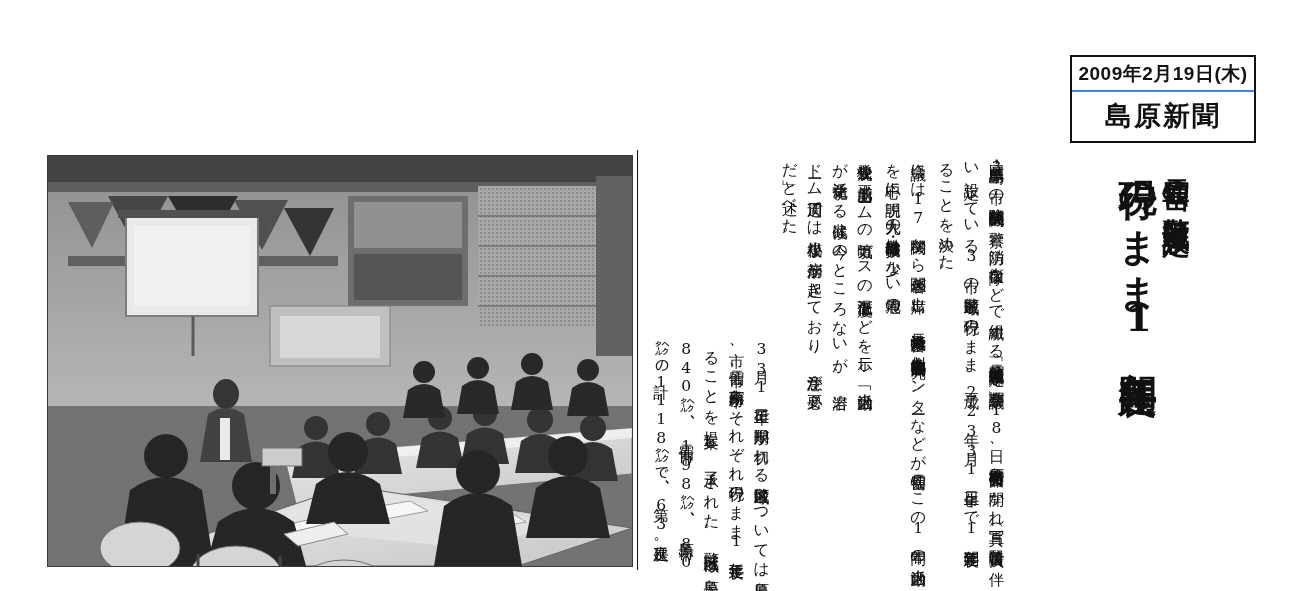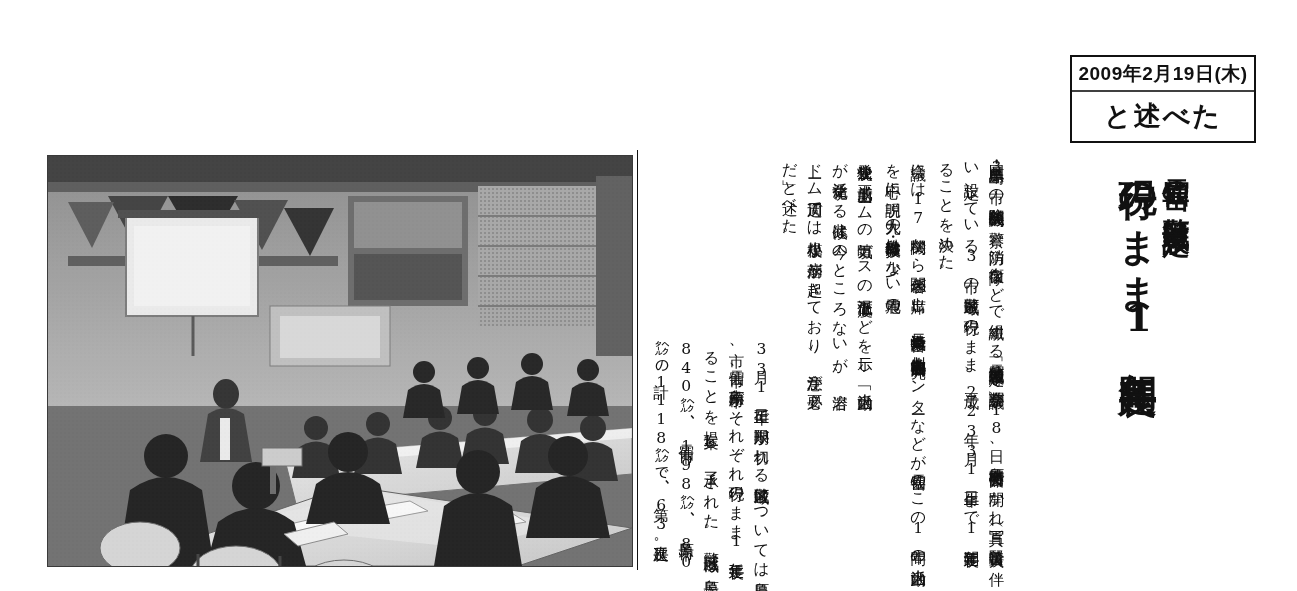--- a/index.html
+++ b/index.html
@@ -22,21 +22,21 @@
     left: 1070px;
     width: 182px;
     border: 2px solid #111;
     background: #fff;
   }
   .masthead-date {
     text-align: center;
     font-size: 19px;
     letter-spacing: 0.5px;
     padding: 4px 2px 3px 2px;
-    border-bottom: 2px solid #404040;
+    border-bottom: 2px solid #3b82f6;
     font-family: "Liberation Sans", "DejaVu Sans", sans-serif;
     font-weight: 600;
     white-space: nowrap;
   }
   .masthead-title {
     text-align: center;
     font-size: 27px;
     font-weight: 700;
     letter-spacing: 2px;
     padding: 6px 2px 7px 2px;
@@ -115,21 +115,21 @@
     overflow: hidden;
     background: #9a9a9a;
   }
   .photo svg { display: block; }
 </style>
 </head>
 <body>
 
 <div class="masthead">
   <div class="masthead-date">2009年2月19日(木)</div>
-  <div class="masthead-title">と述べた</div>
+  <div class="masthead-title">島原新聞</div>
 </div>
 
 <div class="headline-wrap">
   <div class="vtext headline-main">現行のまま1年間延長</div>
   <div class="vtext headline-sub">雲仙岳の警戒区域設定</div>
 </div>
 
 <div class="body-cols">
   <div class="bcol">国・県・島原半島3市の防災関係機関や警察、消防、自衛隊などで組織する「雲仙岳警戒区域設定等の調整会議」が18日、島原市有明公民館で開かれ（写真）、普賢岳噴火に伴い設定している3市の警戒区域を現行のまま、平成22年3月31日正午まで1年間延長することを決めた。</div>
   <div class="bcol">会議には17機関から関係者が出席し、長崎海洋気象台や九州大学地震火山観測研究センターなどが雲仙岳のこの1年間の火山活動を中心に説明。九大の松島健・准教授は少ない地震の</div>

